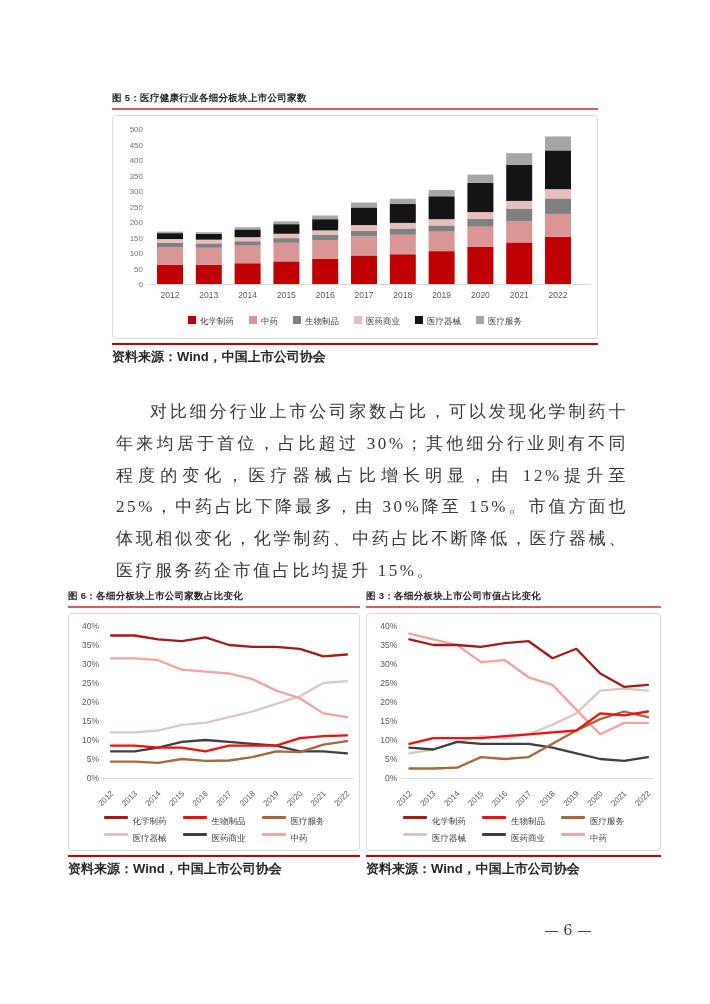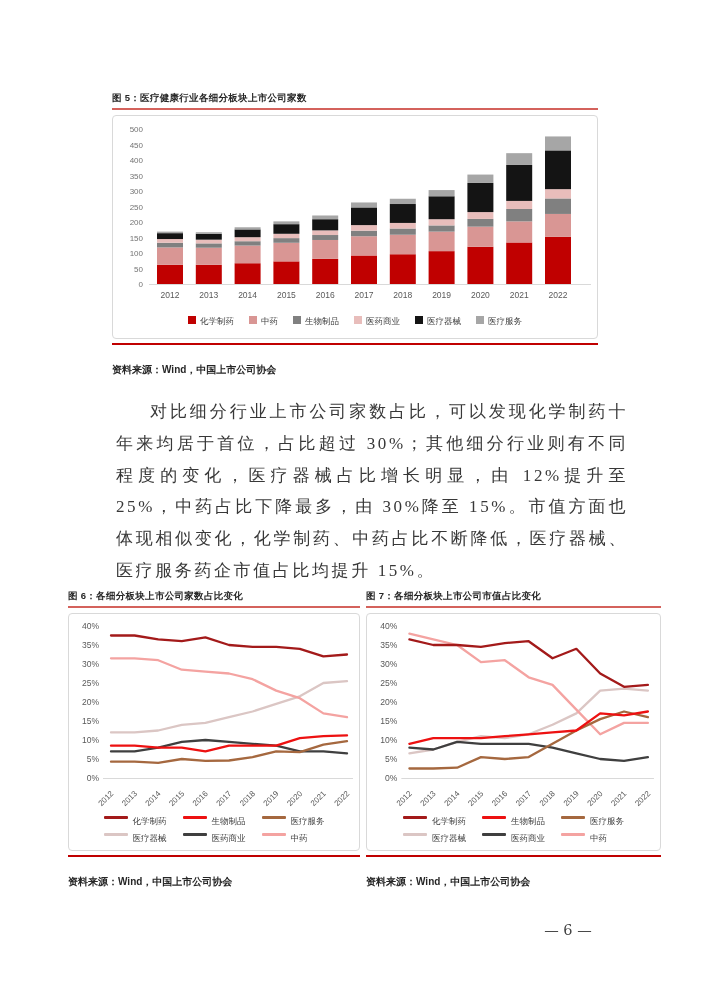--- a/index.html
+++ b/index.html
@@ -15,21 +15,21 @@
   .chart-box svg{display:block;}
   .bar-legend{display:flex;justify-content:center;align-items:center;gap:15px;height:32px;
               font-size:8.5px;color:#404040;}
   .legend-item{display:flex;align-items:flex-start;white-space:nowrap;}
   .chip{width:8px;height:8px;display:inline-block;margin-right:4px;}
   .line-legend{display:grid;grid-template-columns:auto auto auto;justify-content:center;
                column-gap:16px;row-gap:5px;height:40px;align-content:center;
                font-size:8.5px;color:#404040;}
   .lswatch{width:24px;height:3px;display:inline-block;margin-right:5px;border-radius:1px;}
   .source-rule{height:2px;background:#C00000;margin-top:4px;}
-  .source-text{margin-top:18px;font-size:10px;font-weight:600;color:#262626;}
+  .source-text{margin-top:3px;font-size:13px;font-weight:600;color:#262626;}
   .body-text{position:absolute;left:100px;top:380px;width:512px;margin:16px;
              font-size:17px;line-height:31.8px;letter-spacing:2.6px;
              text-align:justify;text-indent:2em;color:#383838;
              font-family:"Liberation Serif",serif;}
   .page-number{position:absolute;left:503px;top:922px;width:130px;text-align:center;
                font-size:14.5px;color:#444;font-family:"DejaVu Serif",serif;}
 </style>
 </head>
 <body>
 
@@ -221,21 +221,21 @@
             <span class="lswatch" style="background: rgb(244, 163, 161);"></span>
             <span>中药</span>
           </span>
         </div>
     </div>
     <div class="source-rule"></div>
     <div class="source-text">资料来源：Wind，中国上市公司协会</div>
   </section>
 
   <section class="fig fig7">
-    <div class="fig-title">图 7：各细分板块上市公司市值占比变化</div>
+    <div class="fig-title">图 3：各细分板块上市公司市值占比变化</div>
     <div class="title-rule"></div>
     <div class="chart-box">
       <svg id="svg-fig7" width="100%" height="196" viewBox="0 0 290 196" preserveAspectRatio="none">
           <text x="30" y="167" text-anchor="end" font-size="8.5" fill="#595959">0%</text>
           <text x="30" y="148" text-anchor="end" font-size="8.5" fill="#595959">5%</text>
           <text x="30" y="129" text-anchor="end" font-size="8.5" fill="#595959">10%</text>
           <text x="30" y="110" text-anchor="end" font-size="8.5" fill="#595959">15%</text>
           <text x="30" y="91" text-anchor="end" font-size="8.5" fill="#595959">20%</text>
           <text x="30" y="72" text-anchor="end" font-size="8.5" fill="#595959">25%</text>
           <text x="30" y="53" text-anchor="end" font-size="8.5" fill="#595959">30%</text>

